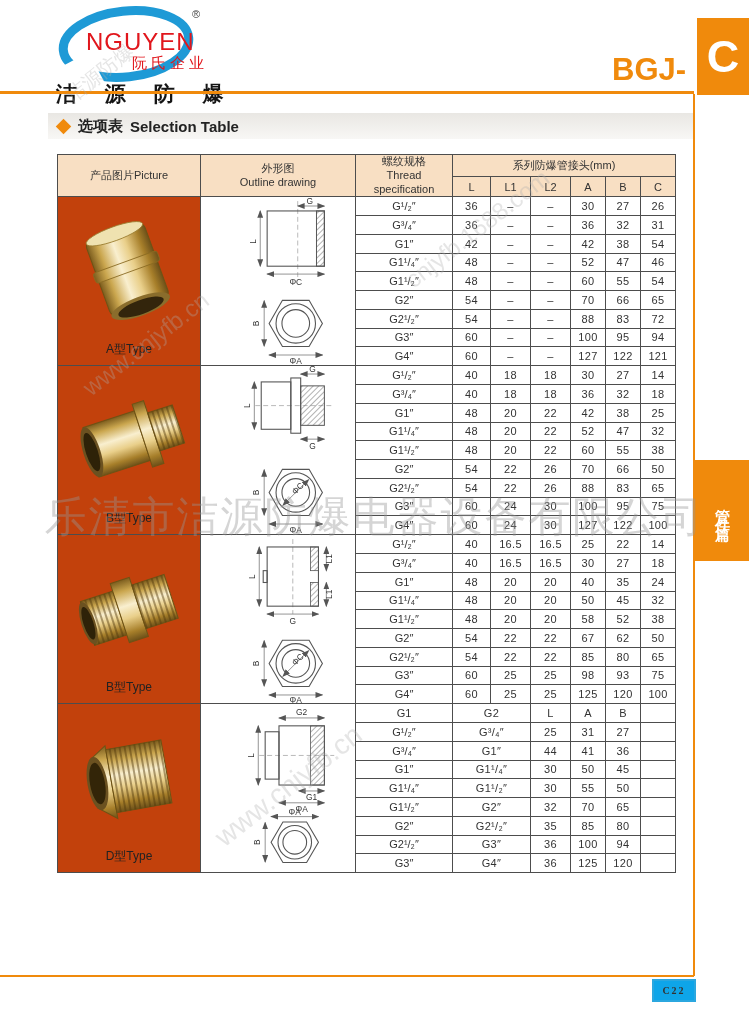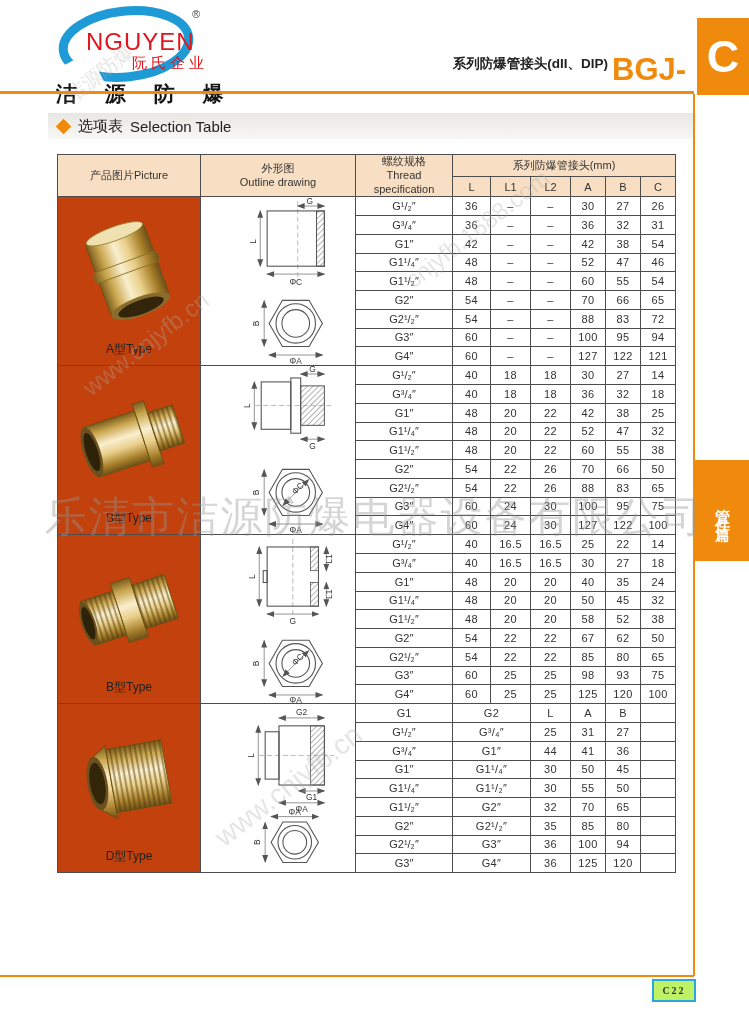--- a/index.html
+++ b/index.html
@@ -24,21 +24,21 @@
                 font-size:45px;font-weight:bold;display:flex;align-items:center;justify-content:center;}
   #rule-top{left:0;top:91px;width:694px;height:3px;background:#f08a0c;}
   #rule-right{left:693px;top:94px;width:2px;height:882px;background:#f08a0c;}
   #rule-bottom{left:0;top:975px;width:694px;height:2px;background:#f08a0c;}
 
   
   #section-strip{left:48px;top:113px;width:645px;height:26px;display:flex;align-items:center;
                  background:linear-gradient(to bottom,#e9e7e3,#f8f7f5);}
   #section-diamond{width:11px;height:11px;background:#f08a0c;transform:rotate(45deg);
                    margin:0 9px 0 10px;flex:0 0 auto;}
-  .section-title{font-size:15px;font-weight:normal;color:#222;}
+  .section-title{font-size:15px;font-weight:bold;color:#222;}
   #section-title-en{margin-left:7px;}
 
   
   #spec-table{position:absolute;left:57px;top:154px;width:618px;border-collapse:collapse;
               table-layout:fixed;background:#fff;}
   #spec-table th,#spec-table td{border:1px solid #4d4d4d;padding:0;text-align:center;
               font-weight:normal;font-size:11px;color:#333;overflow:hidden;}
   #spec-table thead th{background:#f8dfc3;}
   #spec-table thead tr:first-child{height:22px;}
   #spec-table thead tr:last-child{height:20px;}
@@ -57,21 +57,21 @@
   .dim{stroke:#777;stroke-width:0.8;fill:none;}
   .cl{stroke:#999;stroke-width:0.7;stroke-dasharray:5 3;fill:none;}
   .dt{font-size:8.5px;fill:#333;font-family:"Liberation Sans",sans-serif;}
 
   
   #side-tab{left:695px;top:460px;width:54px;height:101px;background:#f08a0c;color:#fff;
             display:flex;align-items:center;justify-content:center;}
   #side-tab span{writing-mode:vertical-rl;text-orientation:upright;font-size:15px;
                  font-weight:bold;letter-spacing:9px;}
   #page-num-box{left:652px;top:979px;width:40px;height:19px;border:2px solid #2ba7df;
-                background:#bef264;display:flex;align-items:center;justify-content:center;
+                background:#0ea5e9;display:flex;align-items:center;justify-content:center;
                 font-size:10px;font-weight:bold;letter-spacing:2px;color:#333;
                 font-family:"Liberation Serif",serif;}
 
   
   .wm{pointer-events:none;z-index:6;white-space:nowrap;}
   #wm-company{left:0;top:489px;width:749px;text-align:center;font-size:42px;
               color:rgba(150,150,150,0.40);letter-spacing:2px;}
   .wm-diag{color:rgba(175,175,175,0.32);font-size:24px;}
   #wm-d1{left:70px;top:330px;transform:rotate(-38deg);}
   #wm-d2{left:390px;top:215px;transform:rotate(-38deg);}
@@ -121,21 +121,20 @@
       <rect x="2" y="52" width="48" height="34" fill="#fff" transform="rotate(-22 26 69)"></rect>
     </g>
   </svg>
   <div id="brand-text">NGUYEN</div>
   <div id="company-cn">阮氏企业</div>
   <div id="reg-mark">®</div>
 </div>
 <div class="abs" id="brand-cn">洁 源 防 爆</div>
 
 <div class="abs" id="series-block">
-  <div id="series-cn">系列防爆管接头(dII、DIP)</div>
 </div>
 <div class="abs" id="model-prefix">BGJ-</div>
 <div class="abs" id="category-tab">C</div>
 
 <div class="abs" id="rule-top"></div>
 <div class="abs" id="rule-right"></div>
 <div class="abs" id="rule-bottom"></div>
 
 <div class="abs" id="section-strip">
   <div id="section-diamond"></div>

